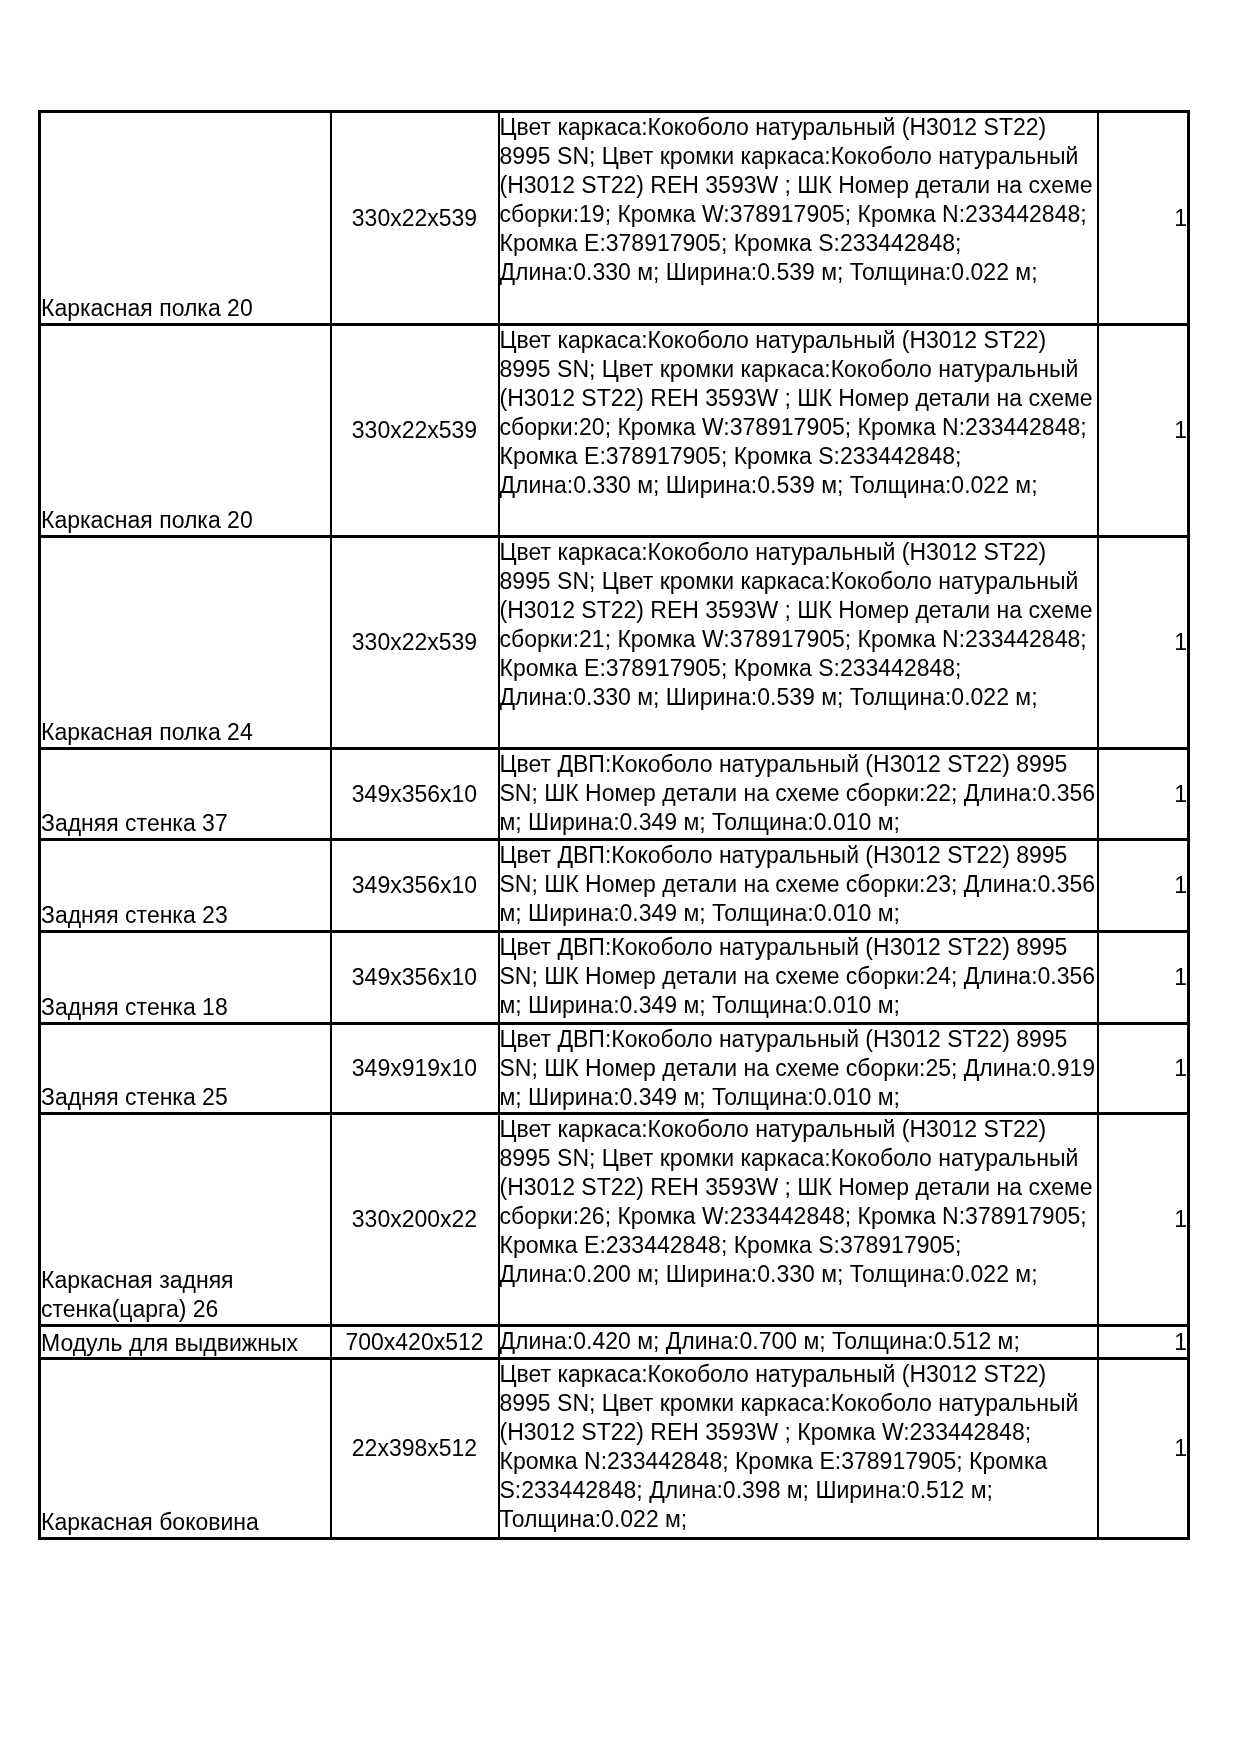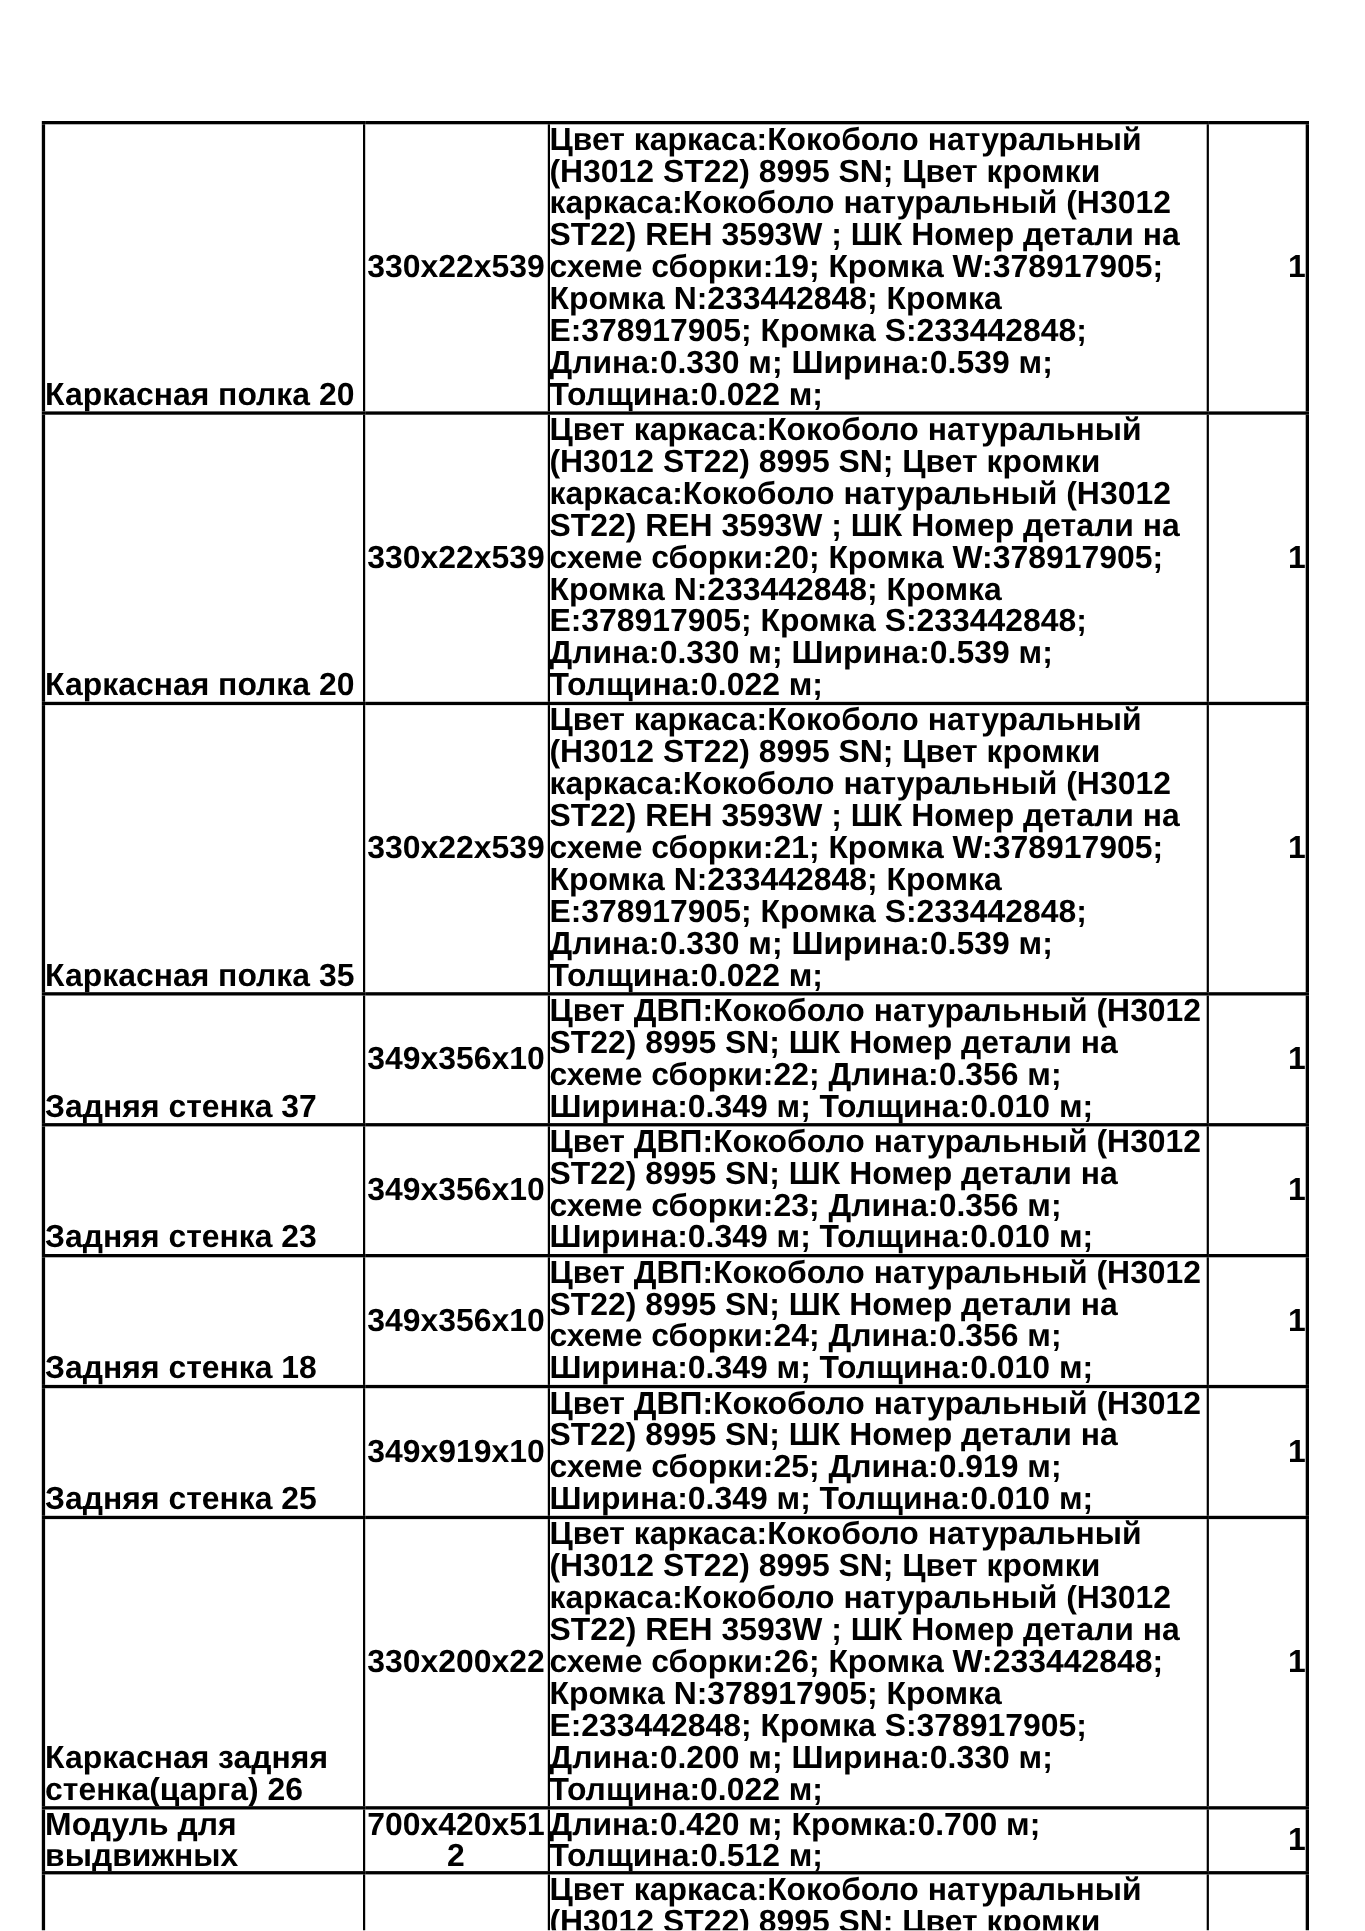--- a/index.html
+++ b/index.html
@@ -28,26 +28,25 @@
   table.parts col.c-name { width: 291px; }
   table.parts col.c-dims { width: 168px; }
   table.parts col.c-desc { width: 599px; }
   table.parts col.c-qty  { width: 91px; }
 
   table.parts td {
     border-left: 2px solid #000000;
     border-right: 2px solid #000000;
     border-top: 3px solid #000000;
     border-bottom: 3px solid #000000;
-    font-size: 29px;
+    font-size: 23px;
     line-height: 29px;
     padding: 0;
     overflow: hidden;
     word-wrap: break-word;
-    font-weight: bold;
   }
   td.name {
     vertical-align: bottom;
     text-align: left;
     line-height: 31px;
     padding: 0 4px 5px 5px;
   }
   td.dims {
     vertical-align: middle;
     text-align: center;
@@ -97,21 +96,21 @@
   </tr>
 
   <tr>
     <td class="name">Каркасная полка 20</td>
     <td class="dims">330x22x539</td>
     <td class="desc">Цвет каркаса:Кокоболо натуральный (H3012 ST22) 8995 SN; Цвет кромки каркаса:Кокоболо натуральный (H3012 ST22) REH 3593W ; ШК Номер детали на схеме сборки:20; Кромка W:378917905; Кромка N:233442848; Кромка E:378917905; Кромка S:233442848; Длина:0.330 м; Ширина:0.539 м; Толщина:0.022 м;</td>
     <td class="qty">1</td>
   </tr>
 
   <tr>
-    <td class="name">Каркасная полка 35</td>
+    <td class="name">Каркасная полка 24</td>
     <td class="dims">330x22x539</td>
     <td class="desc">Цвет каркаса:Кокоболо натуральный (H3012 ST22) 8995 SN; Цвет кромки каркаса:Кокоболо натуральный (H3012 ST22) REH 3593W ; ШК Номер детали на схеме сборки:21; Кромка W:378917905; Кромка N:233442848; Кромка E:378917905; Кромка S:233442848; Длина:0.330 м; Ширина:0.539 м; Толщина:0.022 м;</td>
     <td class="qty">1</td>
   </tr>
 
   <tr>
     <td class="name">Задняя стенка 37</td>
     <td class="dims">349x356x10</td>
     <td class="desc">Цвет ДВП:Кокоболо натуральный (H3012 ST22) 8995 SN; ШК Номер детали на схеме сборки:22; Длина:0.356 м; Ширина:0.349 м; Толщина:0.010 м;</td>
     <td class="qty">1</td>
@@ -141,21 +140,21 @@
   <tr>
     <td class="name">Каркасная задняя стенка(царга) 26</td>
     <td class="dims">330x200x22</td>
     <td class="desc">Цвет каркаса:Кокоболо натуральный (H3012 ST22) 8995 SN; Цвет кромки каркаса:Кокоболо натуральный (H3012 ST22) REH 3593W ; ШК Номер детали на схеме сборки:26; Кромка W:233442848; Кромка N:378917905; Кромка E:233442848; Кромка S:378917905; Длина:0.200 м; Ширина:0.330 м; Толщина:0.022 м;</td>
     <td class="qty">1</td>
   </tr>
 
   <tr>
     <td class="name">Модуль для выдвижных</td>
     <td class="dims">700x420x512</td>
-    <td class="desc">Длина:0.420 м; Кромка:0.700 м; Толщина:0.512 м;</td>
+    <td class="desc">Длина:0.420 м; Длина:0.700 м; Толщина:0.512 м;</td>
     <td class="qty">1</td>
   </tr>
 
   <tr>
     <td class="name">Каркасная боковина</td>
     <td class="dims">22x398x512</td>
     <td class="desc">Цвет каркаса:Кокоболо натуральный (H3012 ST22) 8995 SN; Цвет кромки каркаса:Кокоболо натуральный (H3012 ST22) REH 3593W ; Кромка W:233442848; Кромка N:233442848; Кромка E:378917905; Кромка S:233442848; Длина:0.398 м; Ширина:0.512 м; Толщина:0.022 м;</td>
     <td class="qty">1</td>
   </tr>
 </tbody>

